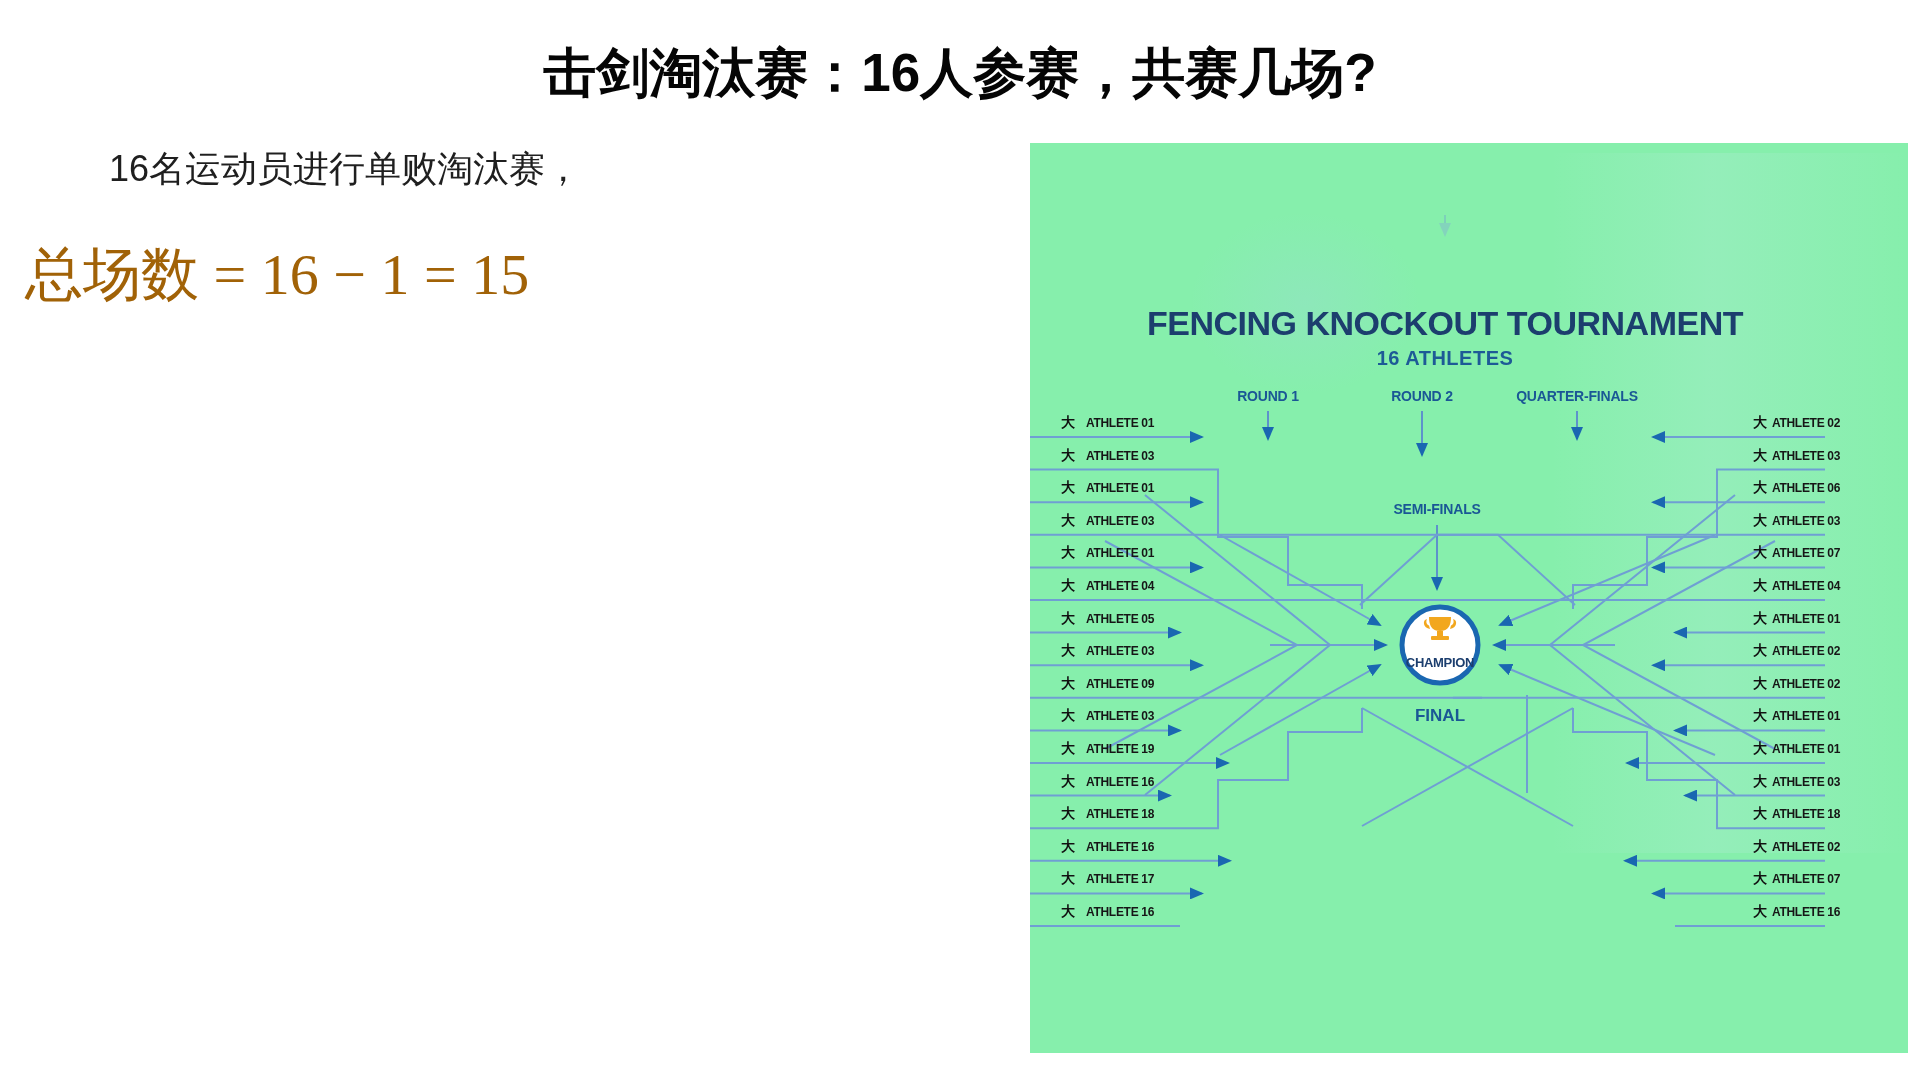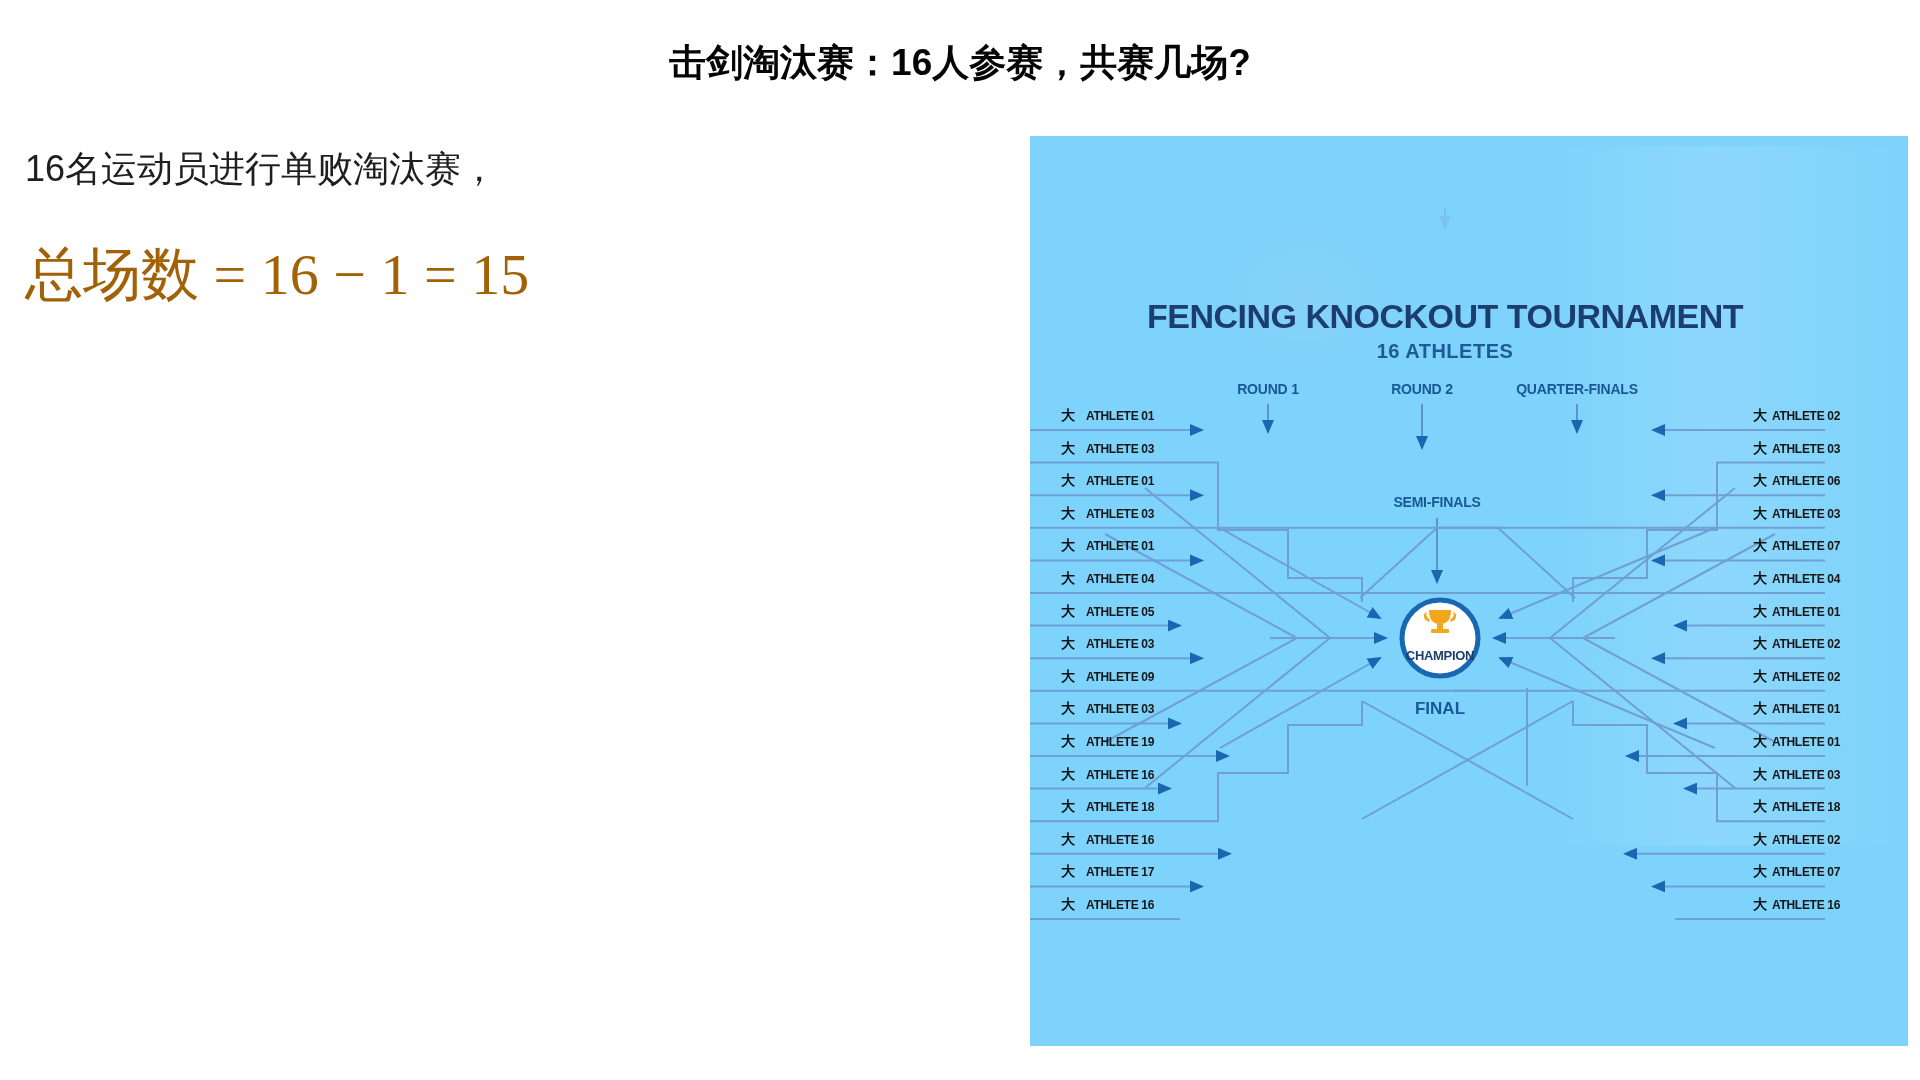--- a/index.html
+++ b/index.html
@@ -1,26 +1,26 @@
 <!DOCTYPE html>
 <html><head>
 <meta charset="utf-8">
 <style>
   html,body{margin:0;padding:0;background:#fff;}
   body{width:1920px;height:1080px;position:relative;overflow:hidden;
        font-family:"Liberation Sans",sans-serif;color:#1c1c1c;}
 
   .page-title{position:absolute;top:38px;left:0;width:1920px;text-align:center;
-    font-size:37px;font-weight:700;color:#050505;letter-spacing:0;}
+    font-size:53px;font-weight:700;color:#050505;letter-spacing:0;}
 
   .explain{position:absolute;left:25px;top:150px;width:640px;}
-  .explain p{margin:0 0 25px 0;font-size:36px;line-height:38px;color:#1f1f1f;font-weight:400;}
+  .explain p{margin:0 0 25px 0;font-size:36px;line-height:38px;color:#1f1f1f;font-weight:400;text-align:center;}
   .formula{margin-top:48px;font-family:"Liberation Serif",serif;font-size:58px;color:#a16207;}
 
-  .bracket{position:absolute;left:1030px;top:136px;width:878px;height:910px;background:#7dd3fc;}
+  .bracket{position:absolute;left:1030px;top:143px;width:878px;height:910px;background:#86efac;}
   .wm1{position:absolute;left:110px;top:30px;width:330px;height:260px;pointer-events:none;
        background:radial-gradient(closest-side,rgba(168,205,236,0.22),rgba(168,205,236,0) 70%);}
   .wm2{position:absolute;left:520px;top:10px;width:360px;height:700px;pointer-events:none;
        background:linear-gradient(90deg,rgba(210,230,248,0) 0%,rgba(214,233,249,0.18) 45%,rgba(214,233,249,0) 100%);}
   svg{position:absolute;left:0;top:0;}
 
   .ln{stroke:#6f9fd3;stroke-width:2;fill:none;}
   .lnd{stroke:#5d92cb;stroke-width:2;fill:none;}
   .faint{opacity:.38;}
   text{font-family:"Liberation Sans",sans-serif;}

